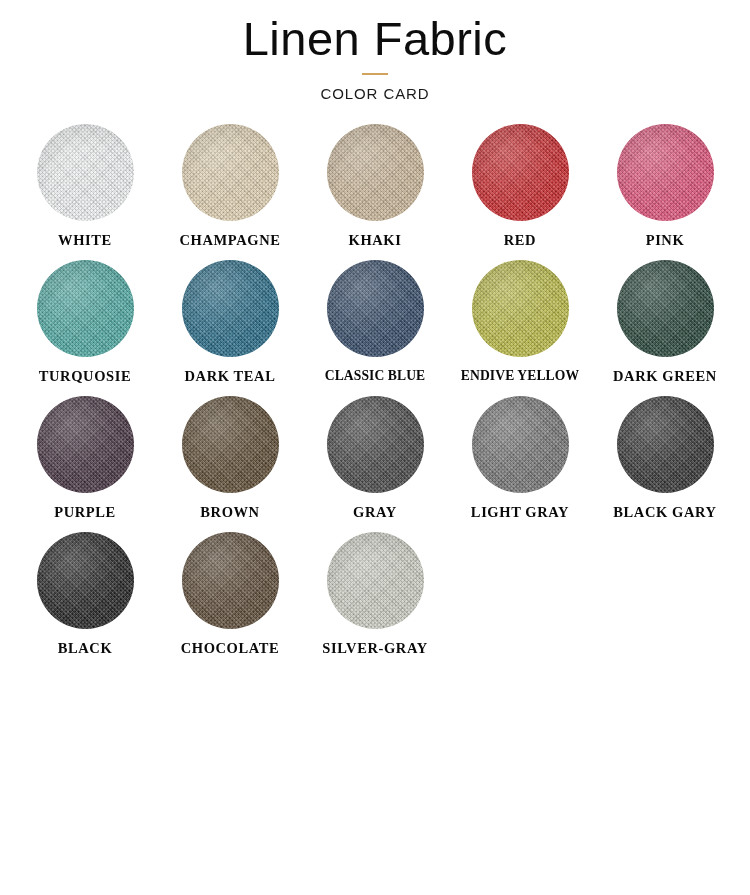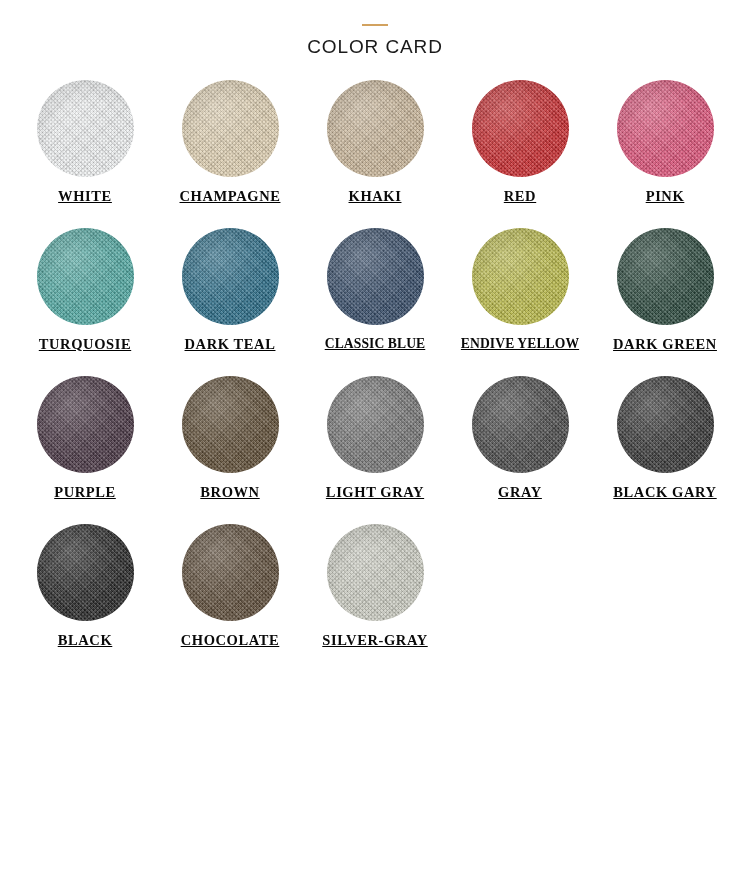--- a/index.html
+++ b/index.html
@@ -44,36 +44,35 @@
     justify-content: center;
   }
   .divider {
     width: 26px;
     height: 2px;
     background: #d2a25f;
     display: block;
   }
   .subtitle {
     font-family: "Liberation Sans", sans-serif;
-    font-size: 19px;
+    font-size: 15px;
     font-weight: 400;
     letter-spacing: 0.9px;
     color: #1a1a1a;
     margin: 0;
   }
 
   
   .grid {
     margin-top: 22px;
     padding: 0 8px;
     display: grid;
     grid-template-columns: repeat(5, 145px);
     justify-content: center;
-    row-gap: 20px;
-    text-decoration: underline;
+    row-gap: 8px;
   }
 
   .swatch-cell {
     width: 145px;
     display: flex;
     flex-direction: column;
     align-items: center;
   }
 
   .swatch-disc {
@@ -154,20 +153,21 @@
     font-size: 13.6px;
     letter-spacing: 0.1px;
   }
 </style>
 </head>
 <body>
 
 <div class="page">
 
   <div class="header">
+    <h1 class="title">Linen Fabric</h1>
 
     <div class="divider-wrap">
       <span class="divider" style="background: rgb(210, 162, 95);"></span>
     </div>
 
     <p class="subtitle">COLOR CARD</p>
   </div>
 
   <div class="grid" id="swatch-grid">
       <div class="swatch-cell">
@@ -212,28 +212,28 @@
       </div>
       <div class="swatch-cell">
         <div class="swatch-disc" style="background-color: rgb(61, 42, 56);"></div>
         <div class="swatch-label">PURPLE</div>
       </div>
       <div class="swatch-cell">
         <div class="swatch-disc" style="background-color: rgb(86, 68, 43);"></div>
         <div class="swatch-label">BROWN</div>
       </div>
       <div class="swatch-cell">
+        <div class="swatch-disc" style="background-color: rgb(63, 63, 63);"></div>
+        <div class="swatch-label">GRAY</div>
+      </div>
+      <div class="swatch-cell">
         <div class="swatch-disc" style="background-color: rgb(110, 110, 110);"></div>
         <div class="swatch-label">LIGHT GRAY</div>
       </div>
       <div class="swatch-cell">
-        <div class="swatch-disc" style="background-color: rgb(63, 63, 63);"></div>
-        <div class="swatch-label">GRAY</div>
-      </div>
-      <div class="swatch-cell">
         <div class="swatch-disc" style="background-color: rgb(43, 43, 43);"></div>
         <div class="swatch-label">BLACK GARY</div>
       </div>
       <div class="swatch-cell">
         <div class="swatch-disc" style="background-color: rgb(26, 26, 26);"></div>
         <div class="swatch-label">BLACK</div>
       </div>
       <div class="swatch-cell">
         <div class="swatch-disc" style="background-color: rgb(85, 67, 47);"></div>
         <div class="swatch-label">CHOCOLATE</div>

